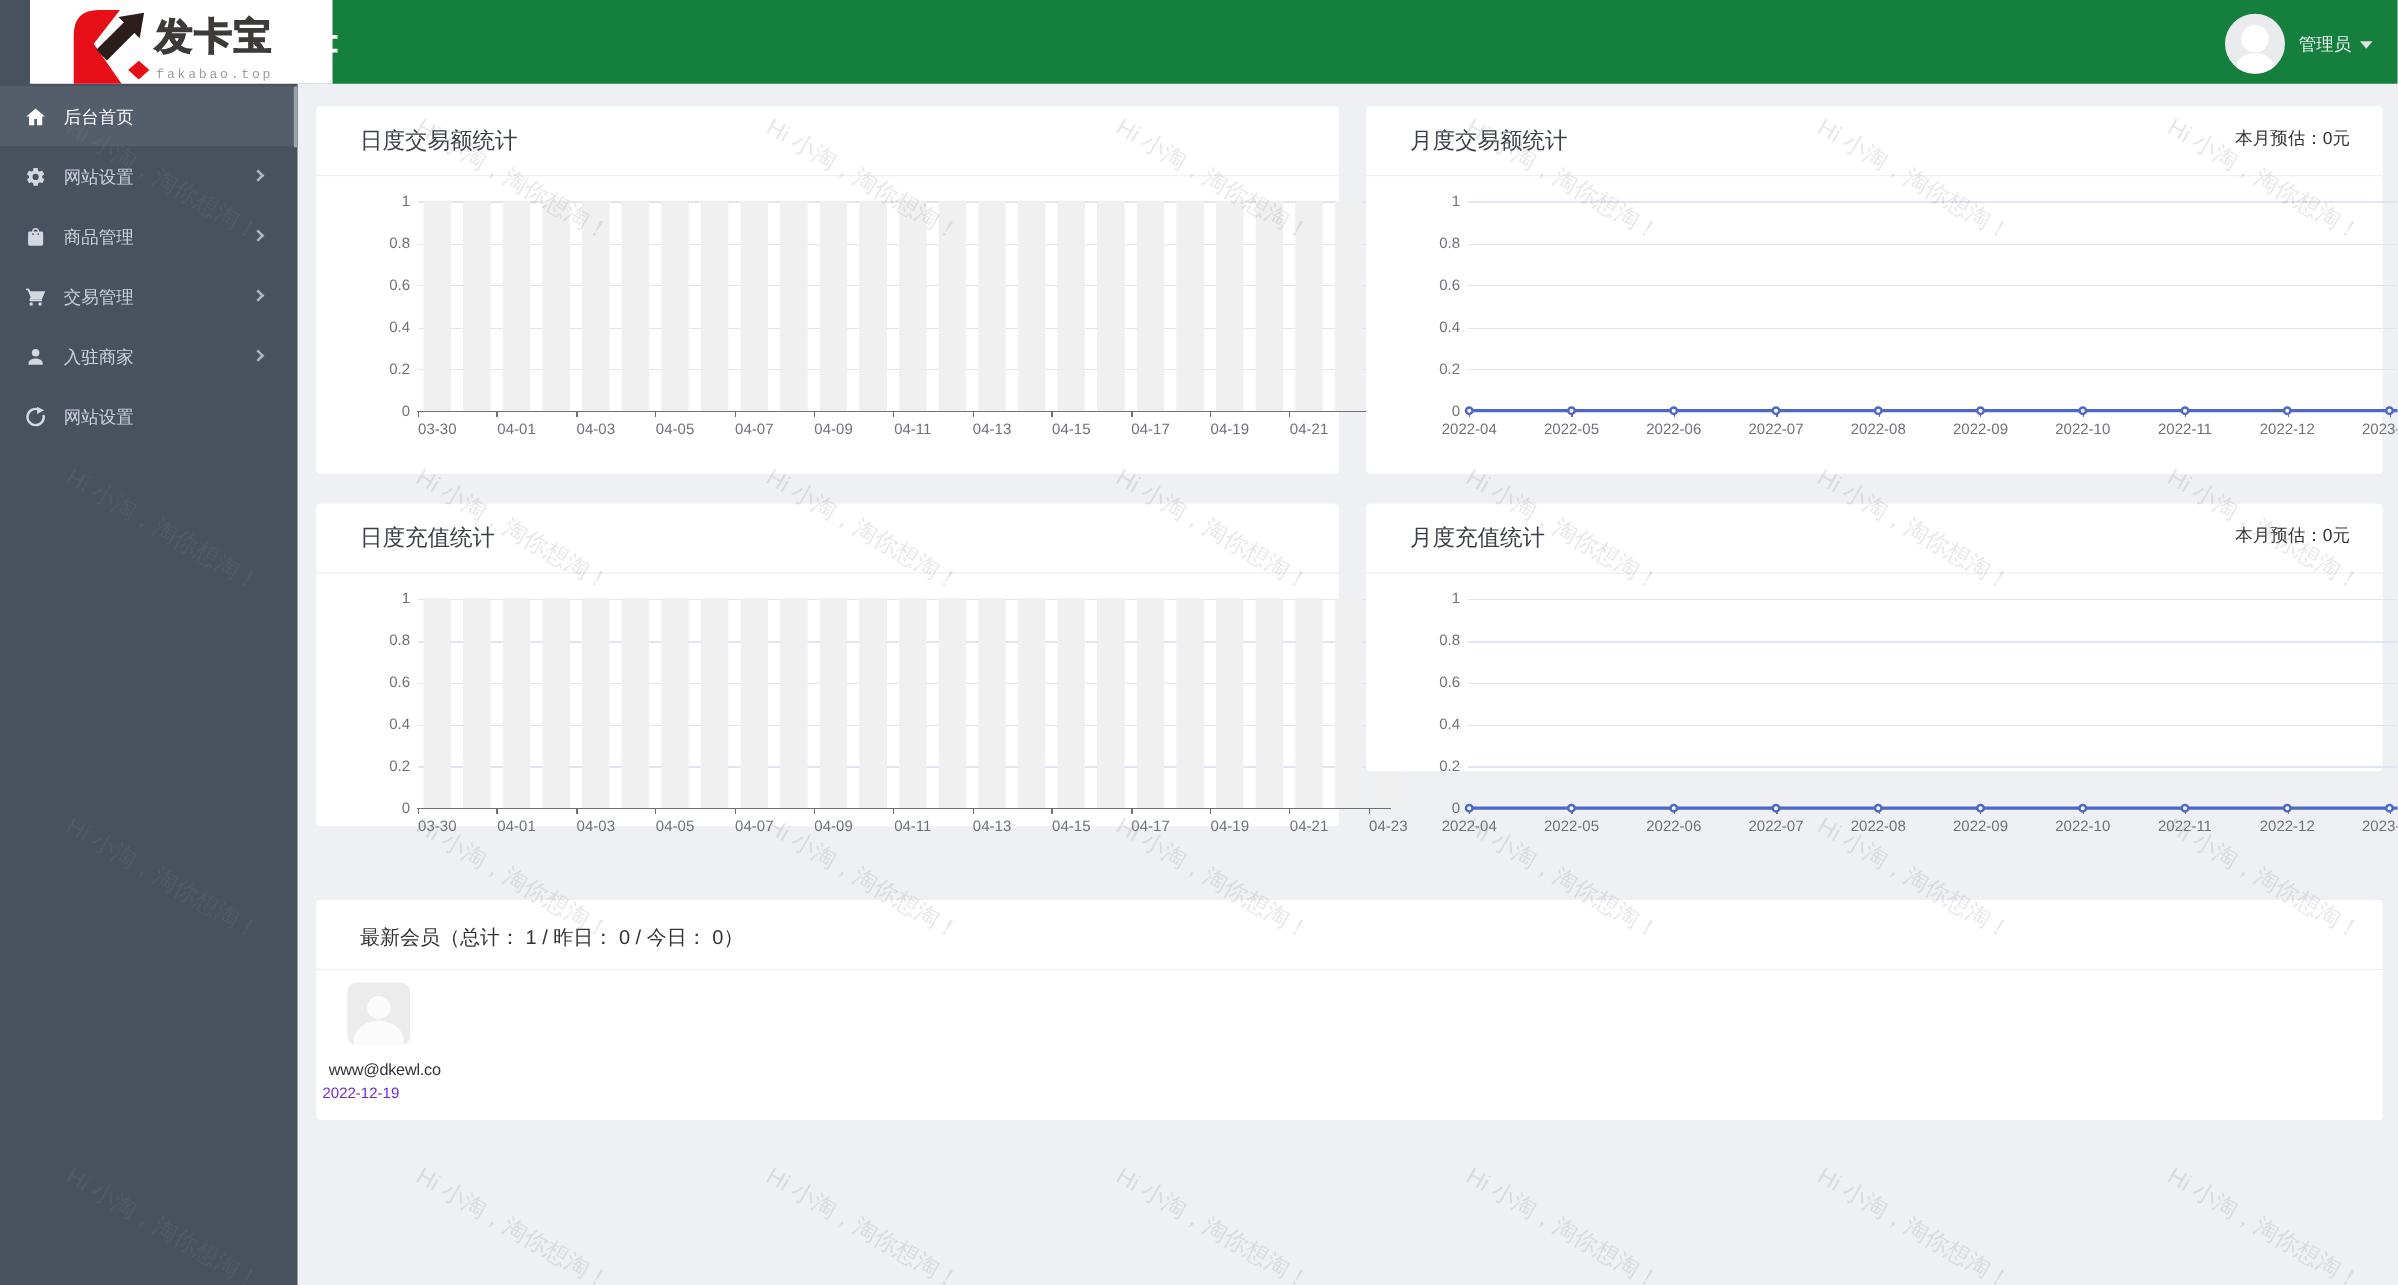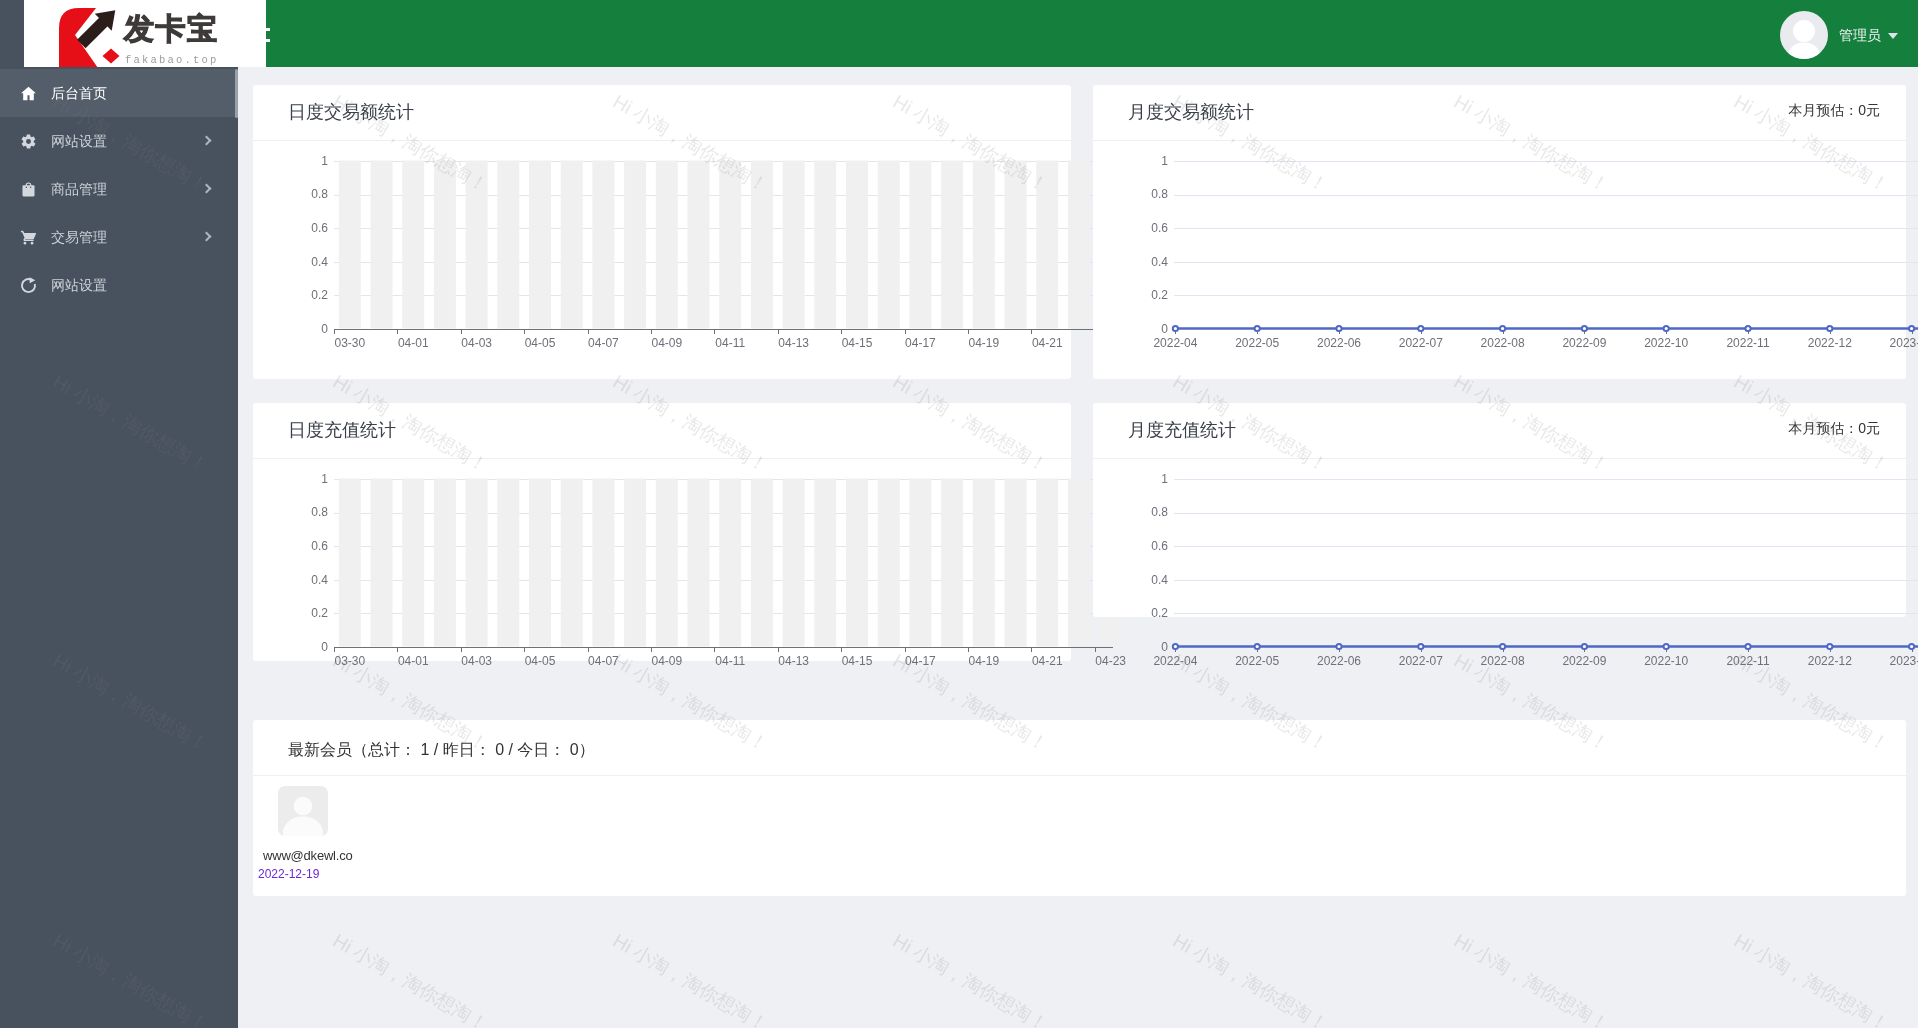--- a/index.html
+++ b/index.html
@@ -72,20 +72,27 @@
           <path fill="#d3d8df" d="M19 6h-3a4 4 0 0 0-8 0H5a1.5 1.5 0 0 0-1.5 1.5V20A2 2 0 0 0 5.5 22h13a2 2 0 0 0 2-2V7.5A1.5 1.5 0 0 0 19 6zm-7-2.4A2.4 2.4 0 0 1 14.4 6H9.6A2.4 2.4 0 0 1 12 3.6zM15 9.8a1 1 0 1 1 0-2 1 1 0 0 1 0 2zm-6 0a1 1 0 1 1 0-2 1 1 0 0 1 0 2z"></path>
         </svg>
         <span class="txt">商品管理</span>
         <i class="arrow"></i>
       </div>
     <div class="mi">
         <svg class="ic" viewBox="0 0 24 24">
           <path fill="#d3d8df" d="M7 18a2 2 0 1 0 0 4 2 2 0 0 0 0-4zm10 0a2 2 0 1 0 0 4 2 2 0 0 0 0-4zM7.2 14.6h11.2a1 1 0 0 0 .92-.6l3.3-7.4a.7.7 0 0 0-.64-1H5.9L5 3.4A1.5 1.5 0 0 0 3.6 2.5H1.4v2h1.7l3.3 7.8-1.3 2.3a1.6 1.6 0 0 0 1.4 2.4h12.7v-2H7.4z"></path>
         </svg>
         <span class="txt">交易管理</span>
+        <i class="arrow"></i>
+      </div>
+    <div class="mi">
+        <svg class="ic" viewBox="0 0 24 24">
+          <path fill="#d3d8df" d="M12 11.6a4.3 4.3 0 1 0 0-8.6 4.3 4.3 0 0 0 0 8.6zm0 2.2c-3.6 0-8 1.8-8 5.4V21h16v-1.8c0-3.6-4.4-5.4-8-5.4z"></path>
+        </svg>
+        <span class="txt">入驻商家</span>
         <i class="arrow"></i>
       </div>
     <div class="mi">
         <svg class="ic" viewBox="0 0 24 24">
           <path fill="none" stroke="#d3d8df" stroke-width="2.7" d="M20.9 9.9 A9.2 9.2 0 1 1 16.2 4.0"></path>
           <path fill="#d3d8df" d="M13.6 0.5 L21.6 4.6 L13.6 8.7 Z"></path>
         </svg>
         <span class="txt">网站设置</span>
       </div>
   </div>

